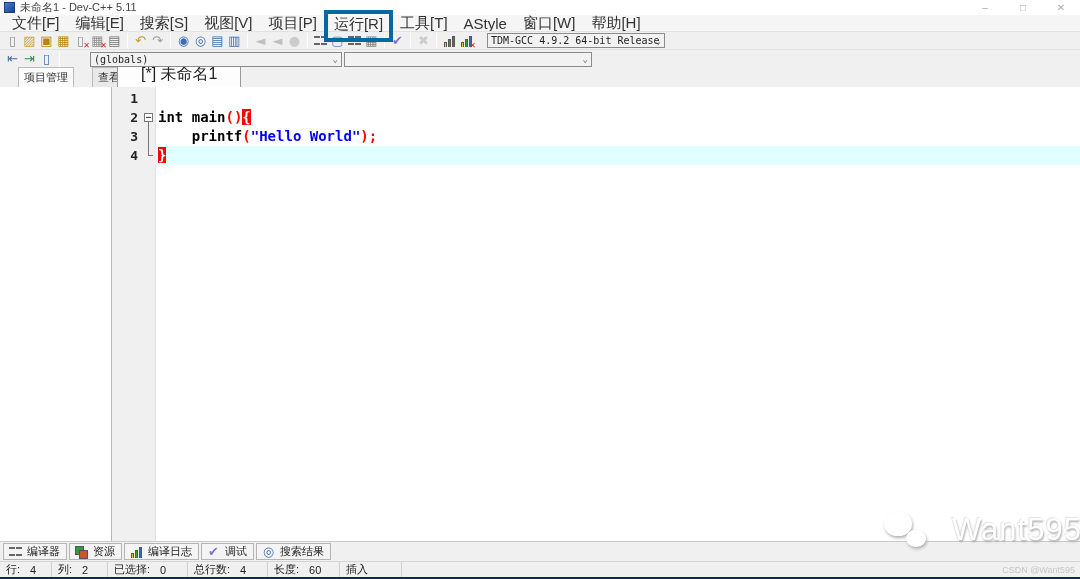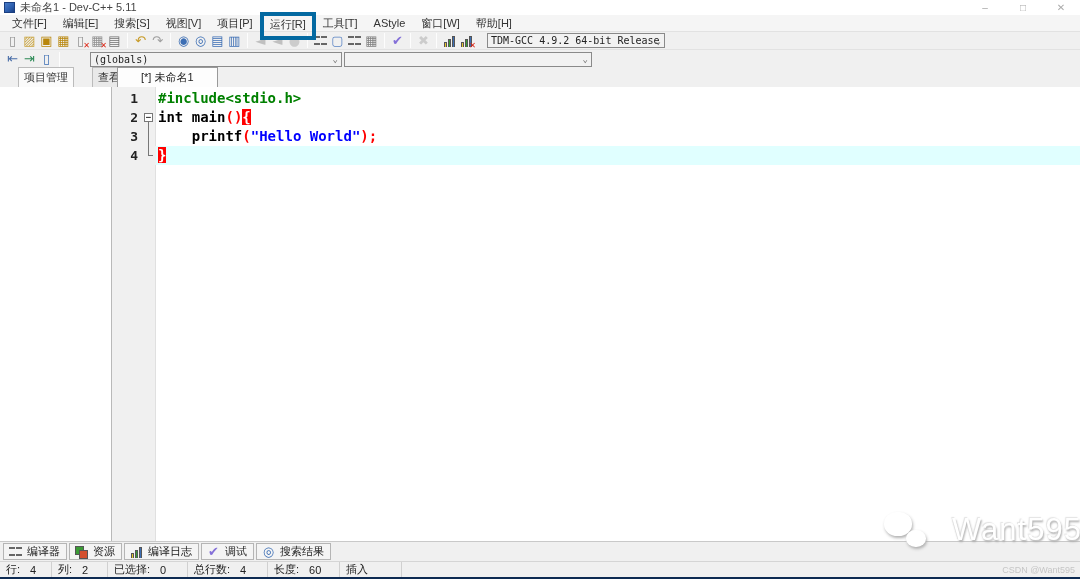--- a/index.html
+++ b/index.html
@@ -8,21 +8,21 @@
   .app { position:relative; width:1080px; height:579px; display:flex; flex-direction:column; background:#15803d; }
 
   
   .titlebar { height:15px; background:#fff; display:flex; align-items:center; font-size:11px; color:#444; flex:0 0 auto; }
   .app-icon { width:11px; height:11px; margin:0 5px 0 4px; background:linear-gradient(135deg,#4a7cc7 0%,#2b5dad 60%,#1b3f80 100%); border:1px solid #1b3f80; }
   .title-text { flex:1; }
   .win-controls { display:flex; align-items:center; gap:0; }
   .win-btn { width:38px; text-align:center; color:#aaa; font-size:10px; line-height:15px; }
 
   
-  .menubar { height:16px; background:#f5f5f5; display:flex; align-items:center; font-size:11px; color:#333; padding-left:4px; flex:0 0 auto; }
+  .menubar { height:16px; background:#f5f5f5; display:flex; align-items:center; font-size:15px; color:#333; padding-left:4px; flex:0 0 auto; }
   .menu-item { padding:1px 8px; white-space:nowrap; }
   .menu-item.hl { position:relative; border:4px solid #0369a1; padding:1px 6px 4px 6px; margin:-2px -1px -7px -1px; z-index:5;text-align:center; }
 
   
   .toolbar { background:#f0f0f0; border-top:1px solid #e2e2e2; display:flex; align-items:center; padding-left:4px; flex:0 0 auto; }
   .toolbar1 { height:18px; }
   .toolbar2 { height:19px; }
   .tsep { width:1px; height:15px; background:#c4c4c4; border-right:1px solid #fdfdfd; margin:0 4px; }
   .ti { width:17px; height:16px; display:inline-flex; align-items:center; justify-content:center;
         font-size:13px; line-height:16px; position:relative; font-family:"DejaVu Sans",sans-serif; }
@@ -45,21 +45,21 @@
   .dd-members { width:248px; margin-left:2px; }
 
   
   .tabrow { height:19px; background:#f0f0f0; display:flex; flex:0 0 auto; }
   .side-tabs { width:112px; display:flex; align-items:flex-end; border-right:1px solid #b9b9b9; background:#f0f0f0; }
   .stab { font-size:11px; color:#333; padding:2px 5px 2px 5px; border:1px solid #bbb; border-bottom:none; background:#e9e9e9; margin-left:18px; white-space:nowrap; }
   .stab.active { background:#fbfbfb; }
   .sarrows { display:flex; margin-left:3px; margin-bottom:2px; }
   .sarrow { width:12px; height:13px; border:1px solid #aaa; background:#f6f6f6; font-size:8px; line-height:12px; text-align:center; color:#555; }
   .etabs { flex:1; display:flex; align-items:flex-end; padding-left:5px; }
-  .etab { font-size:11px; color:#222; background:#fdfdfd; border:1px solid #999; border-bottom:none; padding:2px 23px; white-space:nowrap; }
+  .etab { font-size:16px; color:#222; background:#fdfdfd; border:1px solid #999; border-bottom:none; padding:2px 23px; white-space:nowrap; }
 
   
   .main { flex:1 1 auto; display:flex; min-height:0; position:relative; }
   .sidebar { width:112px; background:#fff; border-right:1px solid #b9b9b9; flex:0 0 auto; }
   .editor { flex:1; background:#fff; font-family:"DejaVu Sans Mono",monospace; font-size:14px; font-weight:bold; position:relative; overflow:hidden; }
   .gutterbg { position:absolute; left:0; top:0; bottom:0; width:44px; background:#f0f0f0; border-right:1px solid #e0e0e0; }
   .lines { position:relative; padding-top:2px; }
   .eline { display:flex; height:19px; line-height:19px; align-items:stretch; }
   .eline.cur { background:#e0ffff; }
   .eline.cur .gnum { background:#f0f0f0; }
@@ -216,21 +216,20 @@
   </div>
 
   <div class="main">
     <div class="sidebar"></div>
     <div class="editor">
       <div class="gutterbg"></div>
       <div class="lines">
           <div class="eline">
             <span class="gnum">1</span>
             <span class="gfold"></span>
-            <span class="code"><span class="tk-pre">#include&lt;stdio.h&gt;</span></span>
           </div>
           <div class="eline">
             <span class="gnum">2</span>
             <span class="gfold open">
               <i class="fbox">−</i>
             </span>
             <span class="code"><span class="tk-kw">int</span><span class="tk-id"> main</span><span class="tk-sym">()</span><span class="tk-brace">{</span></span>
           </div>
           <div class="eline">
             <span class="gnum">3</span>

